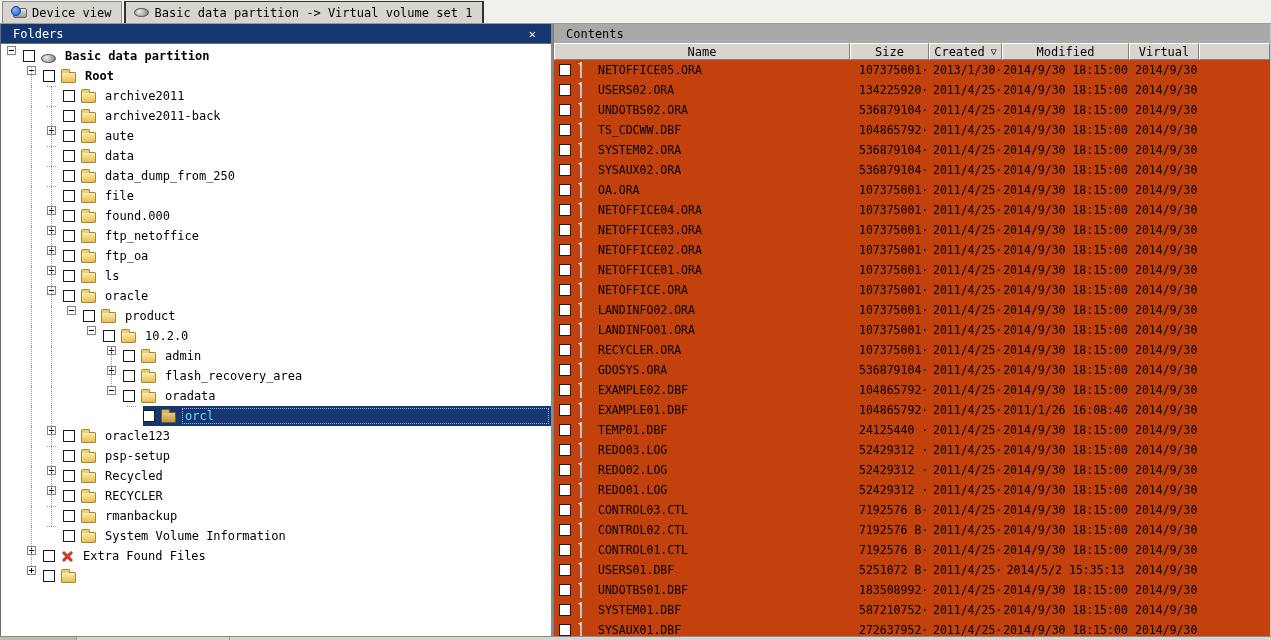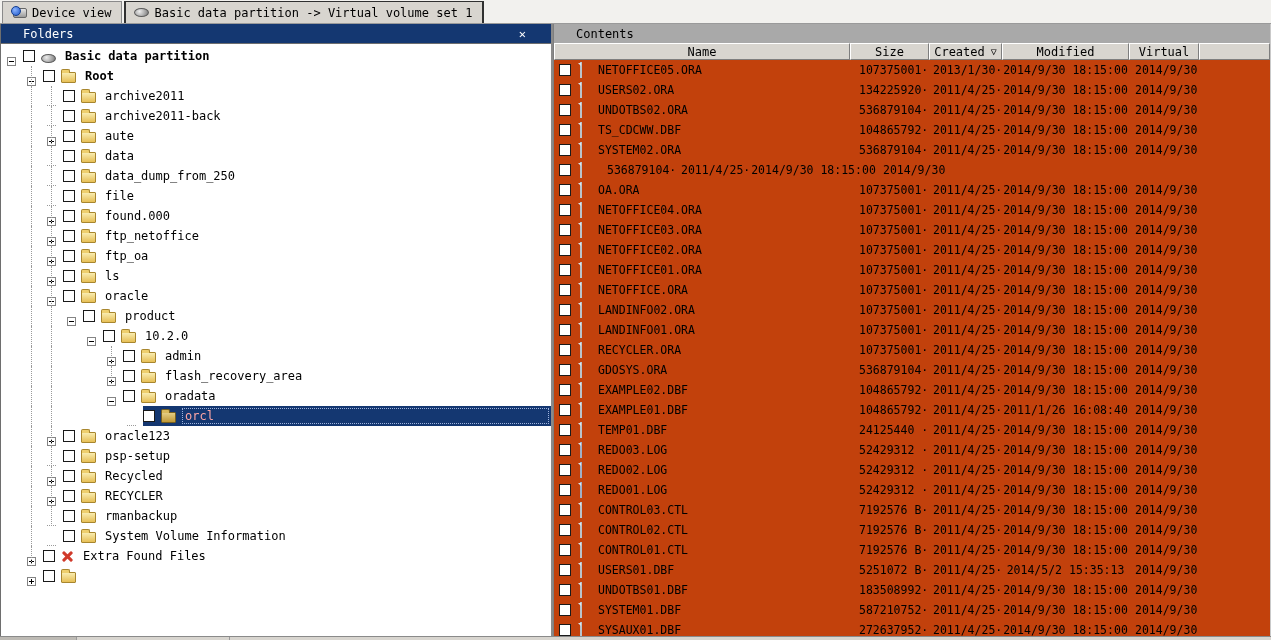--- a/index.html
+++ b/index.html
@@ -26,40 +26,40 @@
   .i-diskette { width:15px; height:9px; border-radius:50%;
       background:radial-gradient(circle at 35% 35%, #ececec, #9a9a9a 70%, #6e6e6e);
       border:1px solid #5c5c5c; flex:0 0 15px; }
 
   
   .main { display:flex; height:612px; }
   .panel-left  { width:553px; flex:0 0 553px; border-left:1px solid #6e6e6e;
                  border-right:2px solid #8a8a8a; display:flex; flex-direction:column; }
   .panel-right { flex:1; display:flex; flex-direction:column; border-right:1px solid #c9c9c9; }
 
-  .phead { height:19px; display:flex; align-items:center; padding:0 22px; flex:0 0 19px; }
+  .phead { height:19px; display:flex; align-items:center; padding:0 12px; flex:0 0 19px; }
   .phead-folders { background:#143771; color:#fff; }
   .phead-contents { background:#a9a9a9; color:#000; border-left:1px solid #7e7e7e; }
   .phead .title { flex:1; }
   .close-x { color:#fff; font-weight:bold; font-size:12px; padding:0 3px; cursor:default; }
 
   
   .tree { flex:1; background:#fff; overflow:hidden; padding-top:2px; position:relative;
           border-top:1px solid #6e6e6e; }
-  .trow { position:relative; height:20px; display:flex; align-items:flex-end; white-space:nowrap; }
+  .trow { position:relative; height:20px; display:flex; align-items:flex-start; white-space:nowrap; }
   .trow.bold .tlabel { font-weight:bold; }
   .rail { position:absolute; top:0; bottom:0; width:0; border-left:1px dotted #9a9a9a; }
   .spacer { flex:0 0 auto; height:1px; }
   .expander { flex:0 0 9px; width:9px; height:9px; border:1px solid #848484; background:#fff;
               position:relative; margin-right:7px; }
   .expander::before { content:""; position:absolute; left:1px; right:1px; top:3px; height:1px; background:#000; }
   .expander.plus::after { content:""; position:absolute; top:1px; bottom:1px; left:3px; width:1px; background:#000; }
   .stub { flex:0 0 9px; width:9px; height:1px; border-top:1px dotted #9a9a9a; margin-right:7px; }
   .tsel { display:flex; align-items:center; flex:1; height:100%; padding-right:2px; }
-  .tsel.selected { background:#143771; color:#fca5a5; }
+  .tsel.selected { background:#143771; color:#7dd3fc; }
   .tsel.selected .label-wrap { border:1px dotted #9fb3dd; }
   .label-wrap { flex:1; border:1px dotted transparent; padding:0 2px; height:16px; line-height:15px; }
   .cb { flex:0 0 12px; width:12px; height:12px; border:1px solid #1a1a1a; background:#fff; margin-right:6px; }
   .ticon { margin-right:6px; flex:0 0 auto; }
 
   .i-folder { width:15px; height:11px; background:linear-gradient(180deg,#f8ecb0,#e7bf55);
       border:1px solid #a8862e; border-radius:1px; position:relative; margin-top:3px; }
   .i-folder::before { content:""; position:absolute; top:-4px; left:-1px; width:7px; height:3px;
       background:#eecf6e; border:1px solid #a8862e; border-bottom:none; border-radius:2px 2px 0 0; }
   .i-folder-open { width:15px; height:11px; background:linear-gradient(180deg,#e3cd84,#bf9836);
@@ -497,20 +497,21 @@
     <span class="c-size">536879104···</span>
     <span class="c-created">2011/4/25···</span>
     <span class="c-modified">2014/9/30 18:15:00</span>
     <span class="c-accessed">2014/9/30···</span>
   </div>
         <div class="frow">
     <span class="fcb-wrap">
             <span class="cb"></span>
           </span>
     <span class="ficon-wrap"><span class="i-file"></span></span>
+    <span class="c-name">SYSAUX02.ORA</span>
     <span class="c-size">536879104···</span>
     <span class="c-created">2011/4/25···</span>
     <span class="c-modified">2014/9/30 18:15:00</span>
     <span class="c-accessed">2014/9/30···</span>
   </div>
         <div class="frow">
     <span class="fcb-wrap">
             <span class="cb"></span>
           </span>
     <span class="ficon-wrap"><span class="i-file"></span></span>

